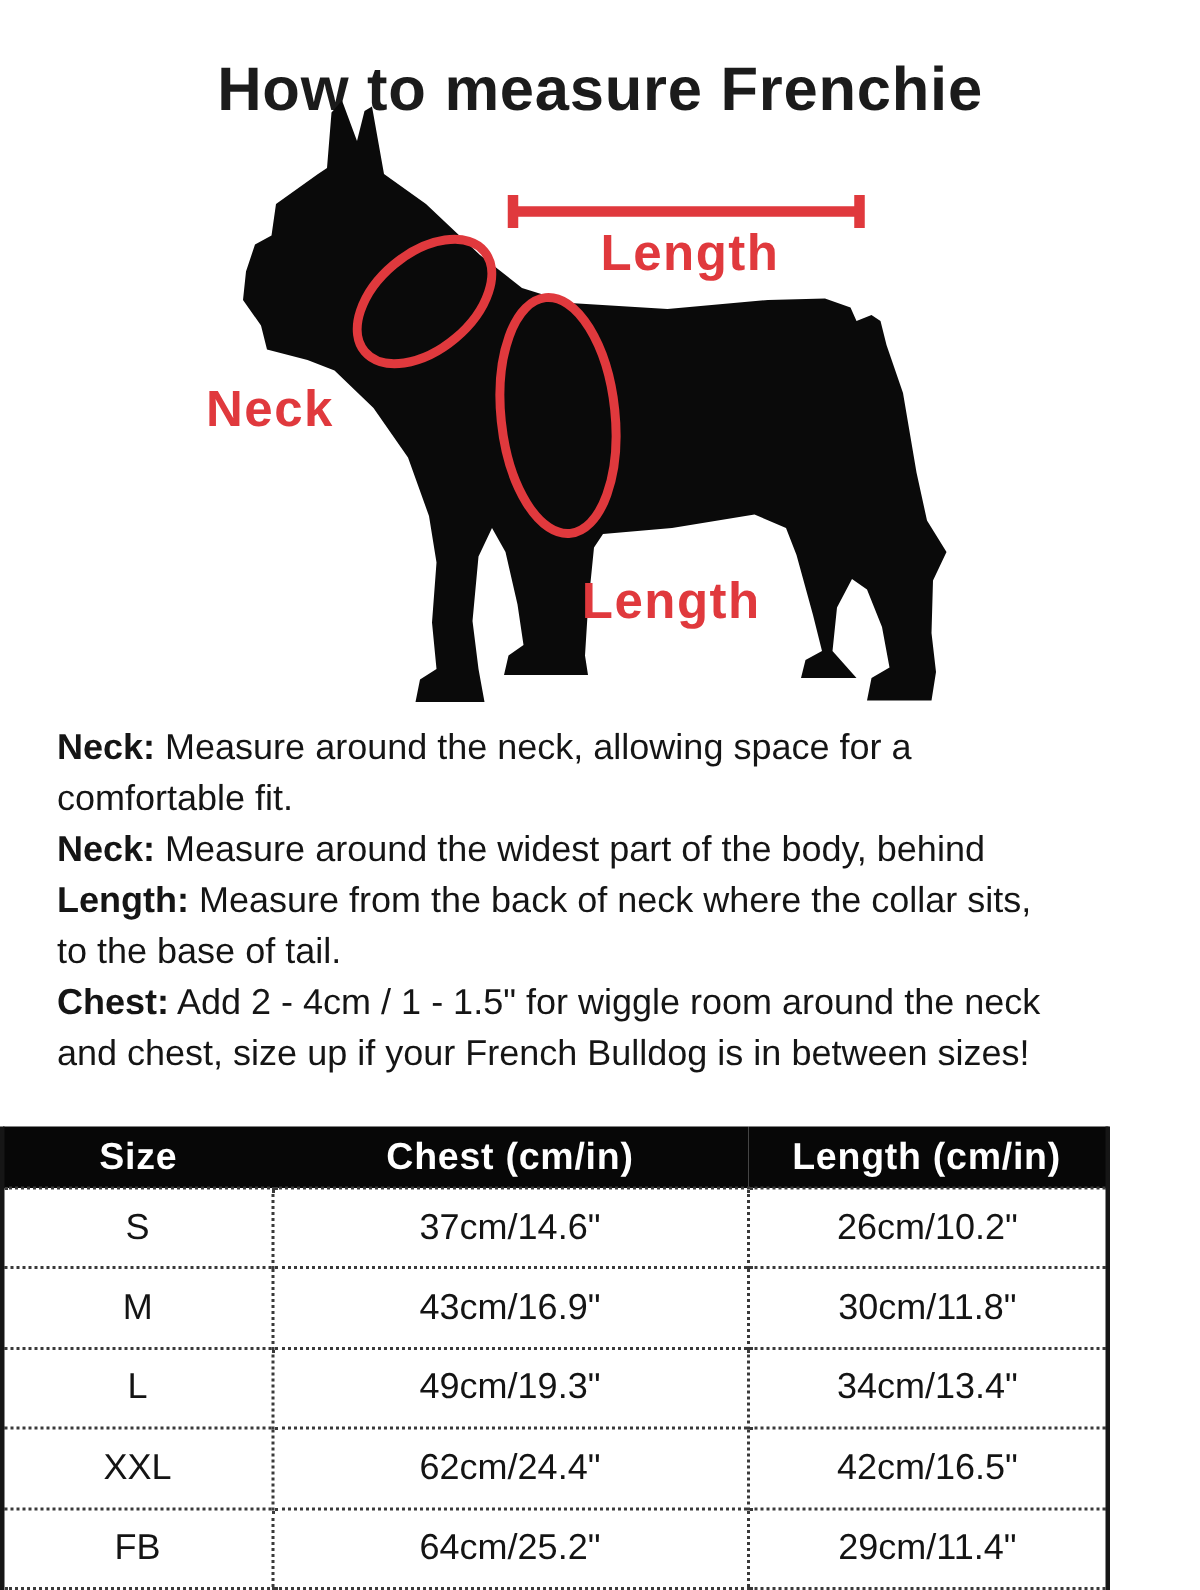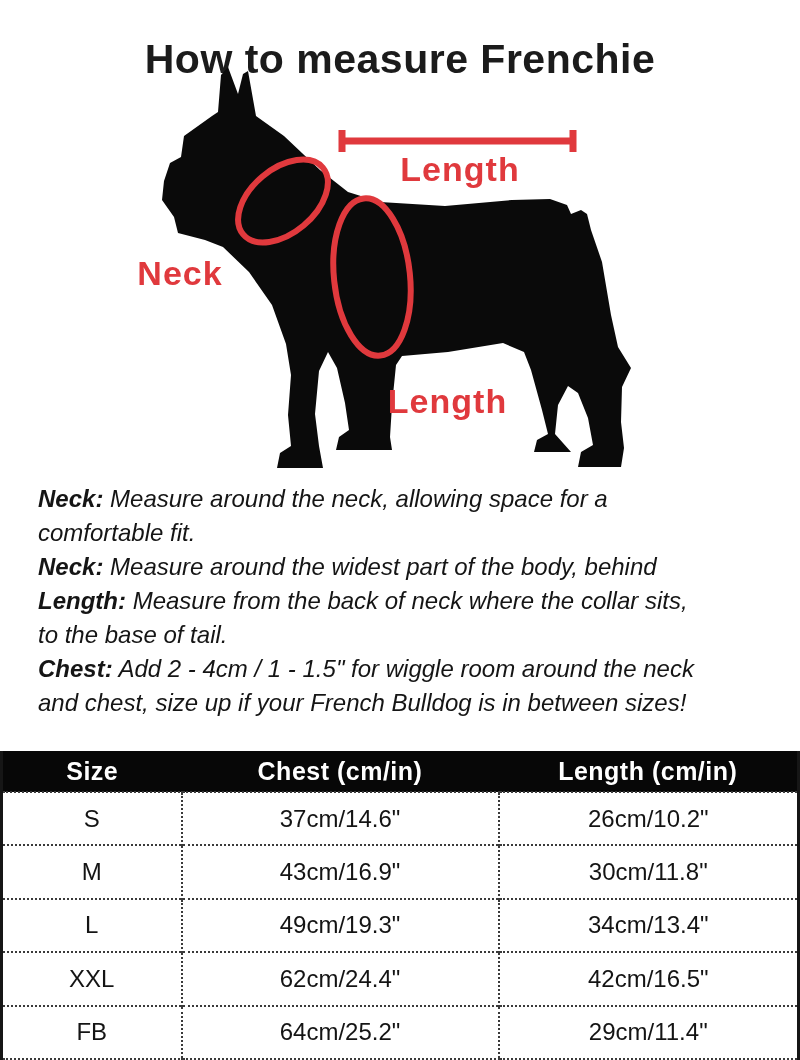--- a/index.html
+++ b/index.html
@@ -34,28 +34,27 @@
   }
   .label-length { top:150px; left:340px; width:240px;text-align:center; }
   .label-neck   { top:254px; left:110px; width:140px; }
   .label-chest  { top:382px; left:375px; width:145px; }
   .instructions {
     position:absolute;
     top:482px; left:38px; width:740px;
     font-size:24px;
     line-height:34px;
     color:#151515;
-    font-style:italic;
   }
   .instructions p { margin:0; }
   .instructions b { font-weight:700; }
   .size-table-wrap {
     position:absolute;
     top:751px; left:0;
-    width:800px; height:309px;
+    width:740px; height:309px;
   }
   table.size-chart {
     width:100%; height:100%;
     border-collapse:collapse;
     table-layout:fixed;
     border-left:3px solid #161616;
     border-right:3px solid #161616;
   }
   table.size-chart th {
     background:#070707;

